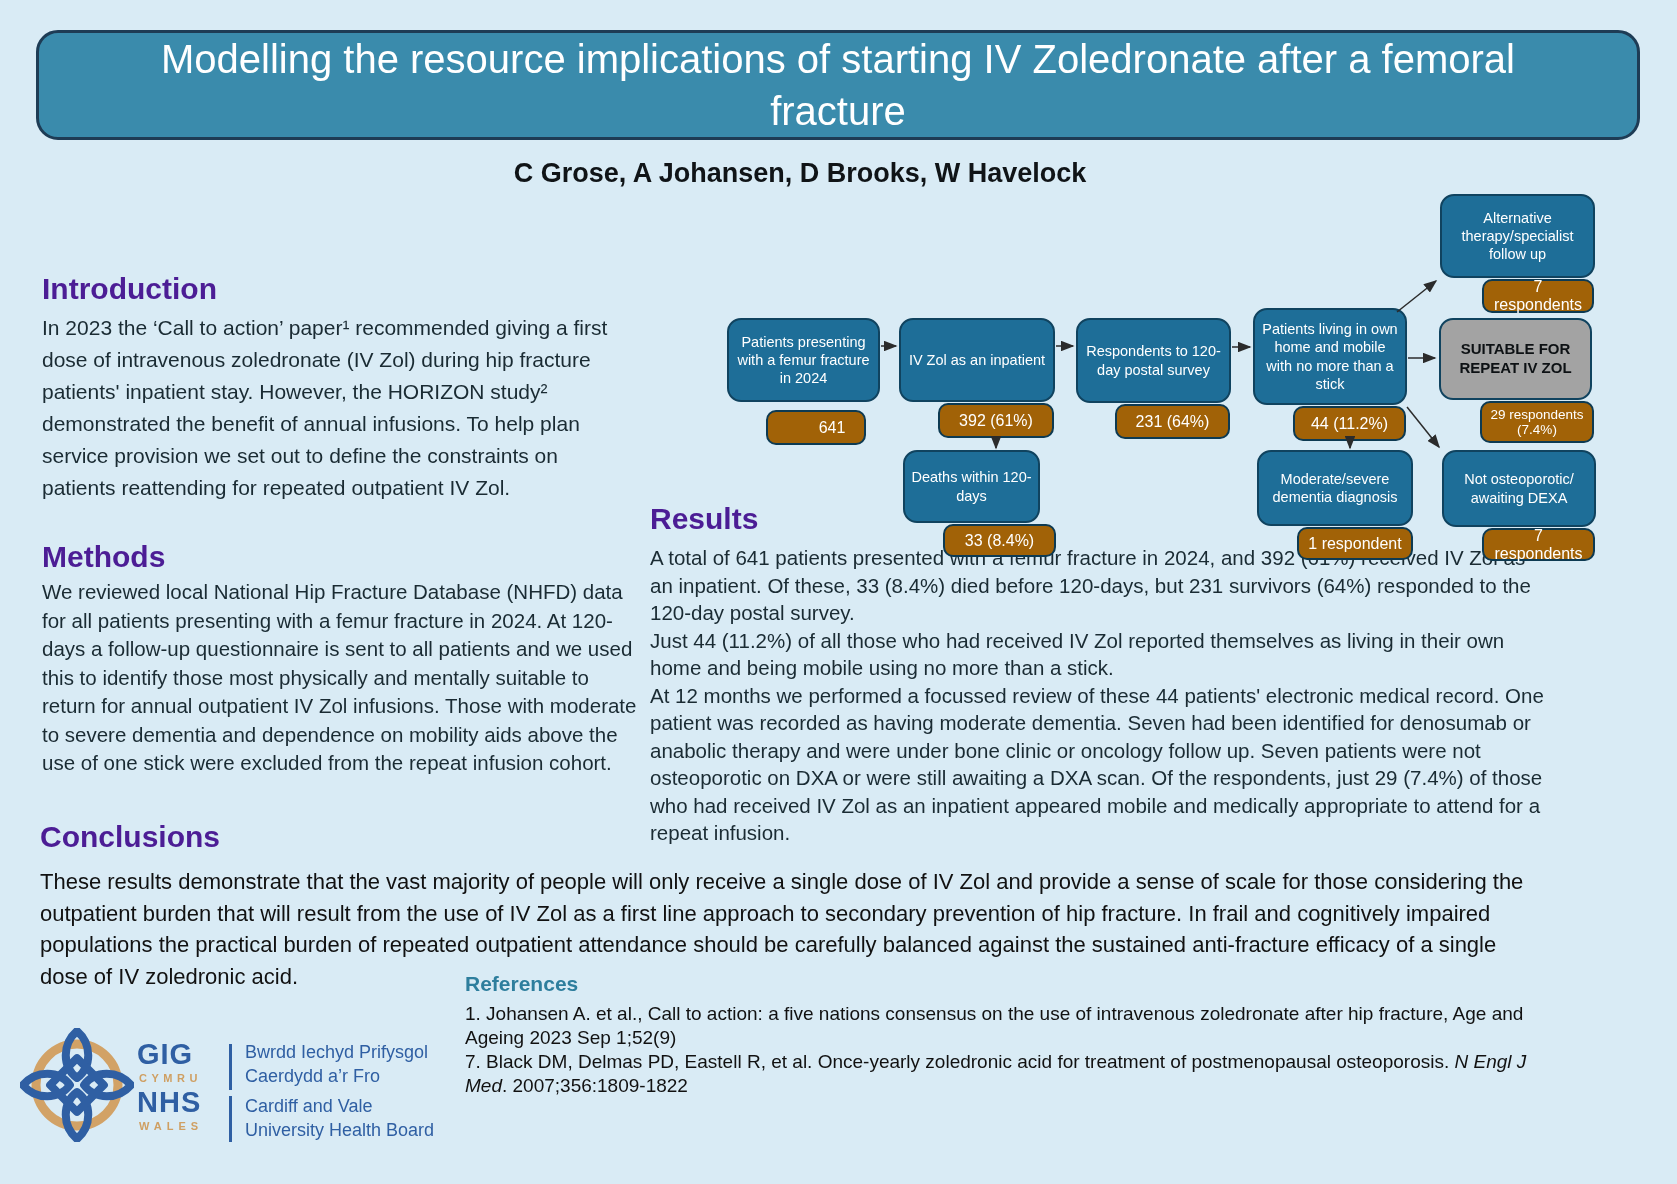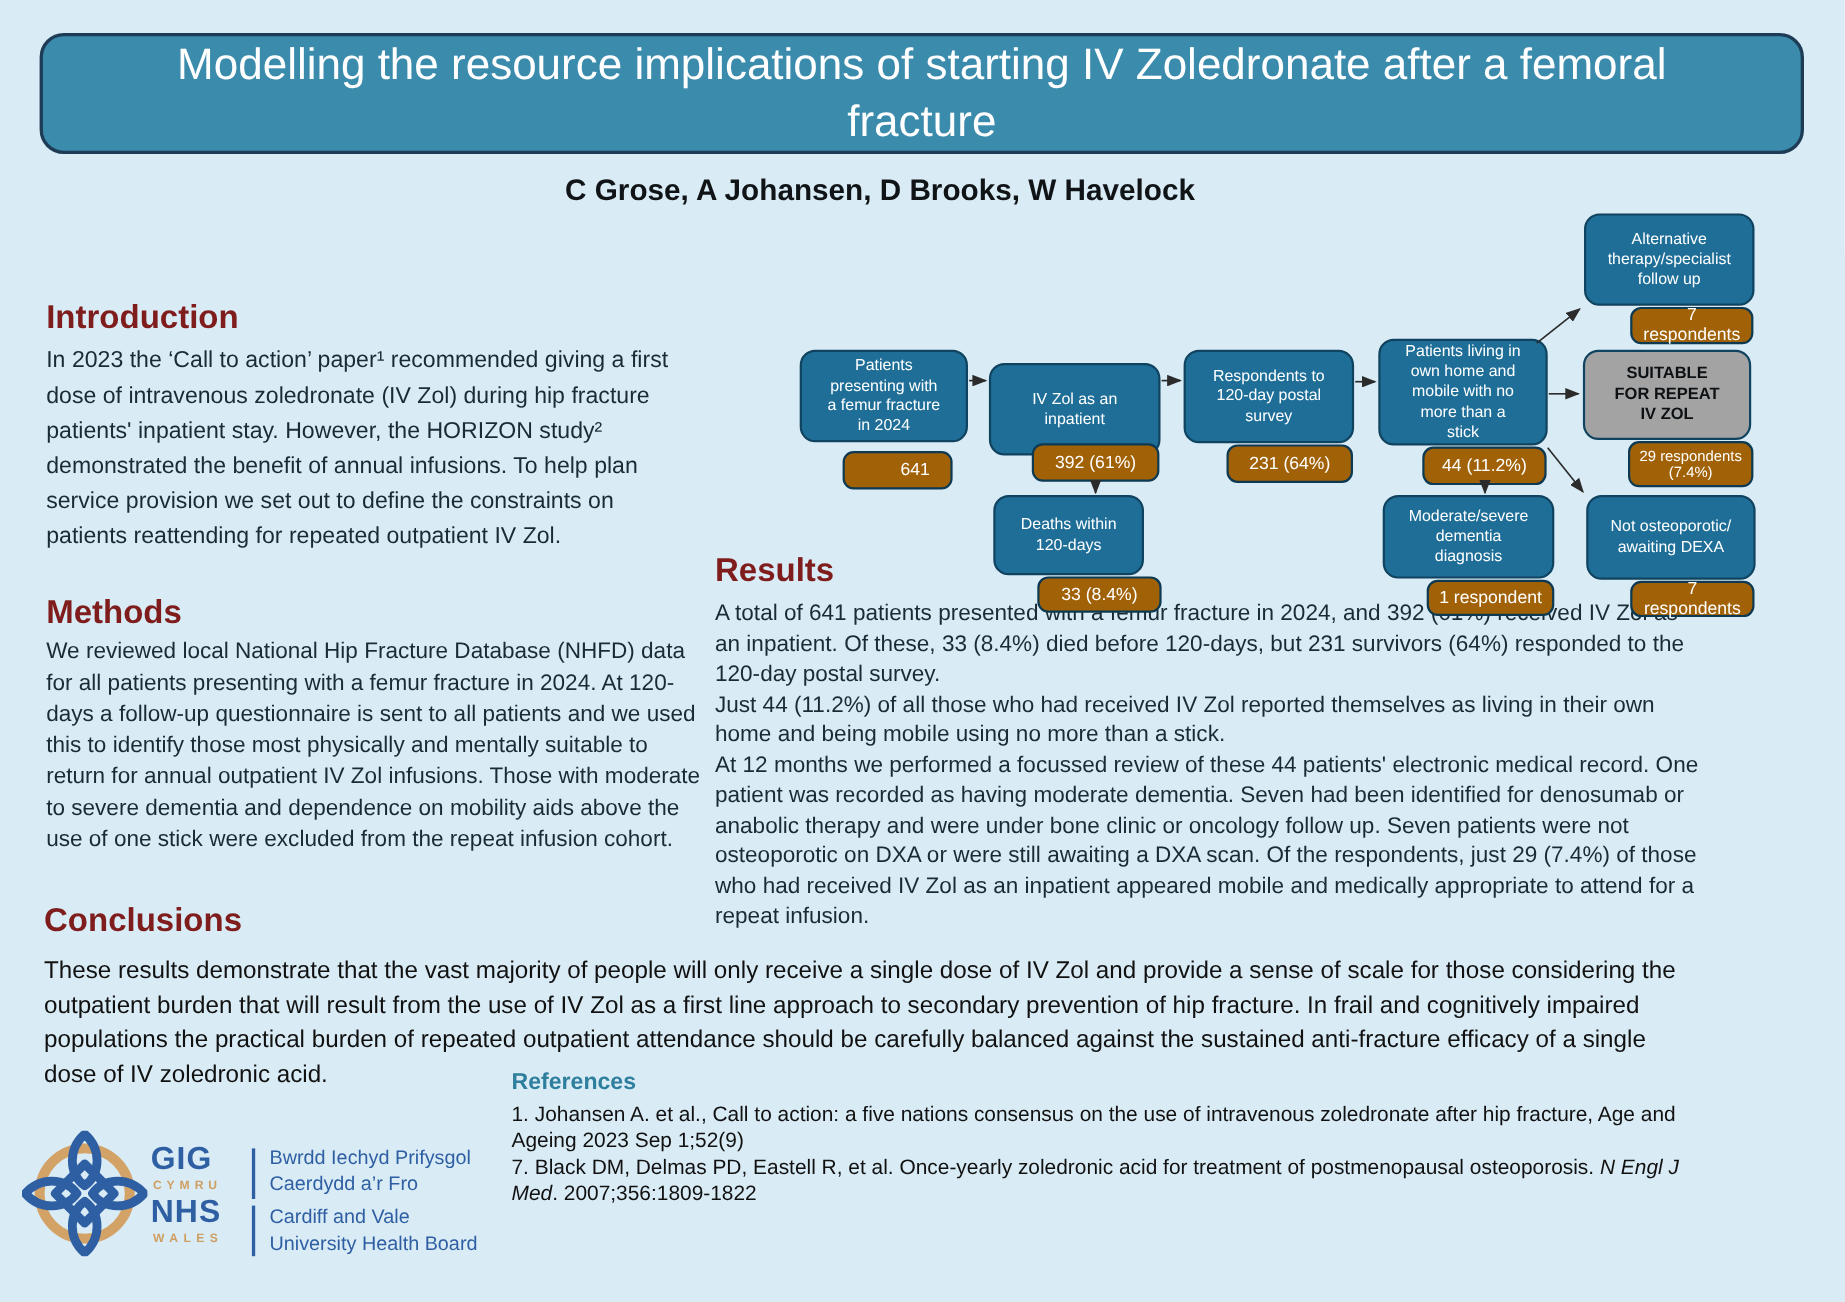--- a/index.html
+++ b/index.html
@@ -12,33 +12,33 @@
   .abs{position:absolute;}
   
   .banner{
     left:36px; top:30px; width:1604px; height:110px;
     background:#3a8bac; border:3px solid #1e3c55; border-radius:22px;
     display:flex; align-items:center; justify-content:center; text-align:center;
     color:#ffffff; font-size:40px; line-height:52px; padding:0 80px; box-sizing:border-box;
   }
   .authors{left:0; top:158px; width:1600px; text-align:center; font-size:27px; font-weight:bold; color:#101417;}
   .affil{left:0; top:205px; width:1600px; text-align:center; font-size:26px; color:#101417;}
-  .h-section{font-weight:bold; color:#7f1d1d; font-size:30px;}
+  .h-section{font-weight:bold; color:#4c1d95; font-size:30px;}
   .h-small{font-weight:bold; color:#2e7e9d; font-size:21px;}
   .body-text{font-size:21px; line-height:32px;}
   .body-text2{font-size:20.5px; line-height:28.5px;}
   .results-text{font-size:20.5px; line-height:27.5px;}
   .concl-text{font-size:22px; line-height:31.5px; color:#111;}
   .refs-text{font-size:19px; line-height:24px; color:#111;}
   
   .fbox{
     position:absolute; background:#1e6e98; border:2px solid #10435f; border-radius:14px;
     color:#fff; font-size:14.5px; line-height:1.26;
     display:flex; align-items:center; justify-content:center; text-align:center;
-    padding:3px 20px; box-sizing:border-box;
+    padding:3px 5px; box-sizing:border-box;
   }
   .fbox.light{background:#a3a3a3; color:#0d1114; font-weight:bold; font-size:15px;}
   .nbox{
     position:absolute; background:#a16207; border:2px solid #0d3a52; border-radius:10px;
     color:#fff; font-size:16px; line-height:1.12;
     display:flex; align-items:center; justify-content:center; text-align:center;
     padding:1px 4px; box-sizing:border-box;
   }
   .nbox.small{font-size:13.5px;}
   .arrows{left:0; top:0; width:1677px; height:1184px; pointer-events:none;}
@@ -74,21 +74,21 @@
     <div>Just 44 (11.2%) of all those who had received IV Zol reported themselves as living in their own home and being mobile using no more than a stick.</div>
     <div>At 12 months we performed a focussed review of these 44 patients' electronic medical record. One patient was recorded as having moderate dementia. Seven had been identified for denosumab or anabolic therapy and were under bone clinic or oncology follow up. Seven patients were not osteoporotic on DXA or were still awaiting a DXA scan. Of the respondents, just 29 (7.4%) of those who had received IV Zol as an inpatient appeared mobile and medically appropriate to attend for a repeat infusion.</div>
   </div>
 
   <div class="abs h-section" style="left:40px; top:820px;">Conclusions</div>
   <div class="abs concl-text" style="left:40px; top:866px; width:1492px;">These results demonstrate that the vast majority of people will only receive a single dose of IV Zol and provide a sense of scale for those considering the outpatient burden that will result from the use of IV Zol as a first line approach to secondary prevention of hip fracture. In frail and cognitively impaired populations the practical burden of repeated outpatient attendance should be carefully balanced against the sustained anti-fracture efficacy of a single dose of IV zoledronic acid.</div>
 
   <div class="fbox" style="left:727px; top:318px; width:153px; height:84px;">Patients presenting with a femur fracture in 2024</div>
   <div class="nbox" style="left:766px; top:410px; width:100px; height:35px;padding-left:36px;">641</div>
 
-  <div class="fbox" style="left:899px; top:318px; width:156px; height:84px;margin-top:12px;">IV Zol as an inpatient</div>
+  <div class="fbox" style="left:899px; top:318px; width:156px; height:84px;">IV Zol as an inpatient</div>
   <div class="nbox" style="left:938px; top:403px; width:116px; height:35px;">392 (61%)</div>
 
   <div class="fbox" style="left:1076px; top:318px; width:155px; height:85px;">Respondents to 120-day postal survey</div>
   <div class="nbox" style="left:1115px; top:404px; width:115px; height:35px;">231 (64%)</div>
 
   <div class="fbox" style="left:1253px; top:308px; width:154px; height:97px;">Patients living in own home and mobile with no more than a stick</div>
   <div class="nbox" style="left:1293px; top:406px; width:113px; height:35px;">44 (11.2%)</div>
 
   <div class="fbox" style="left:903px; top:450px; width:137px; height:73px;">Deaths within 120-days</div>
   <div class="nbox" style="left:943px; top:524px; width:113px; height:33px;">33 (8.4%)</div>

